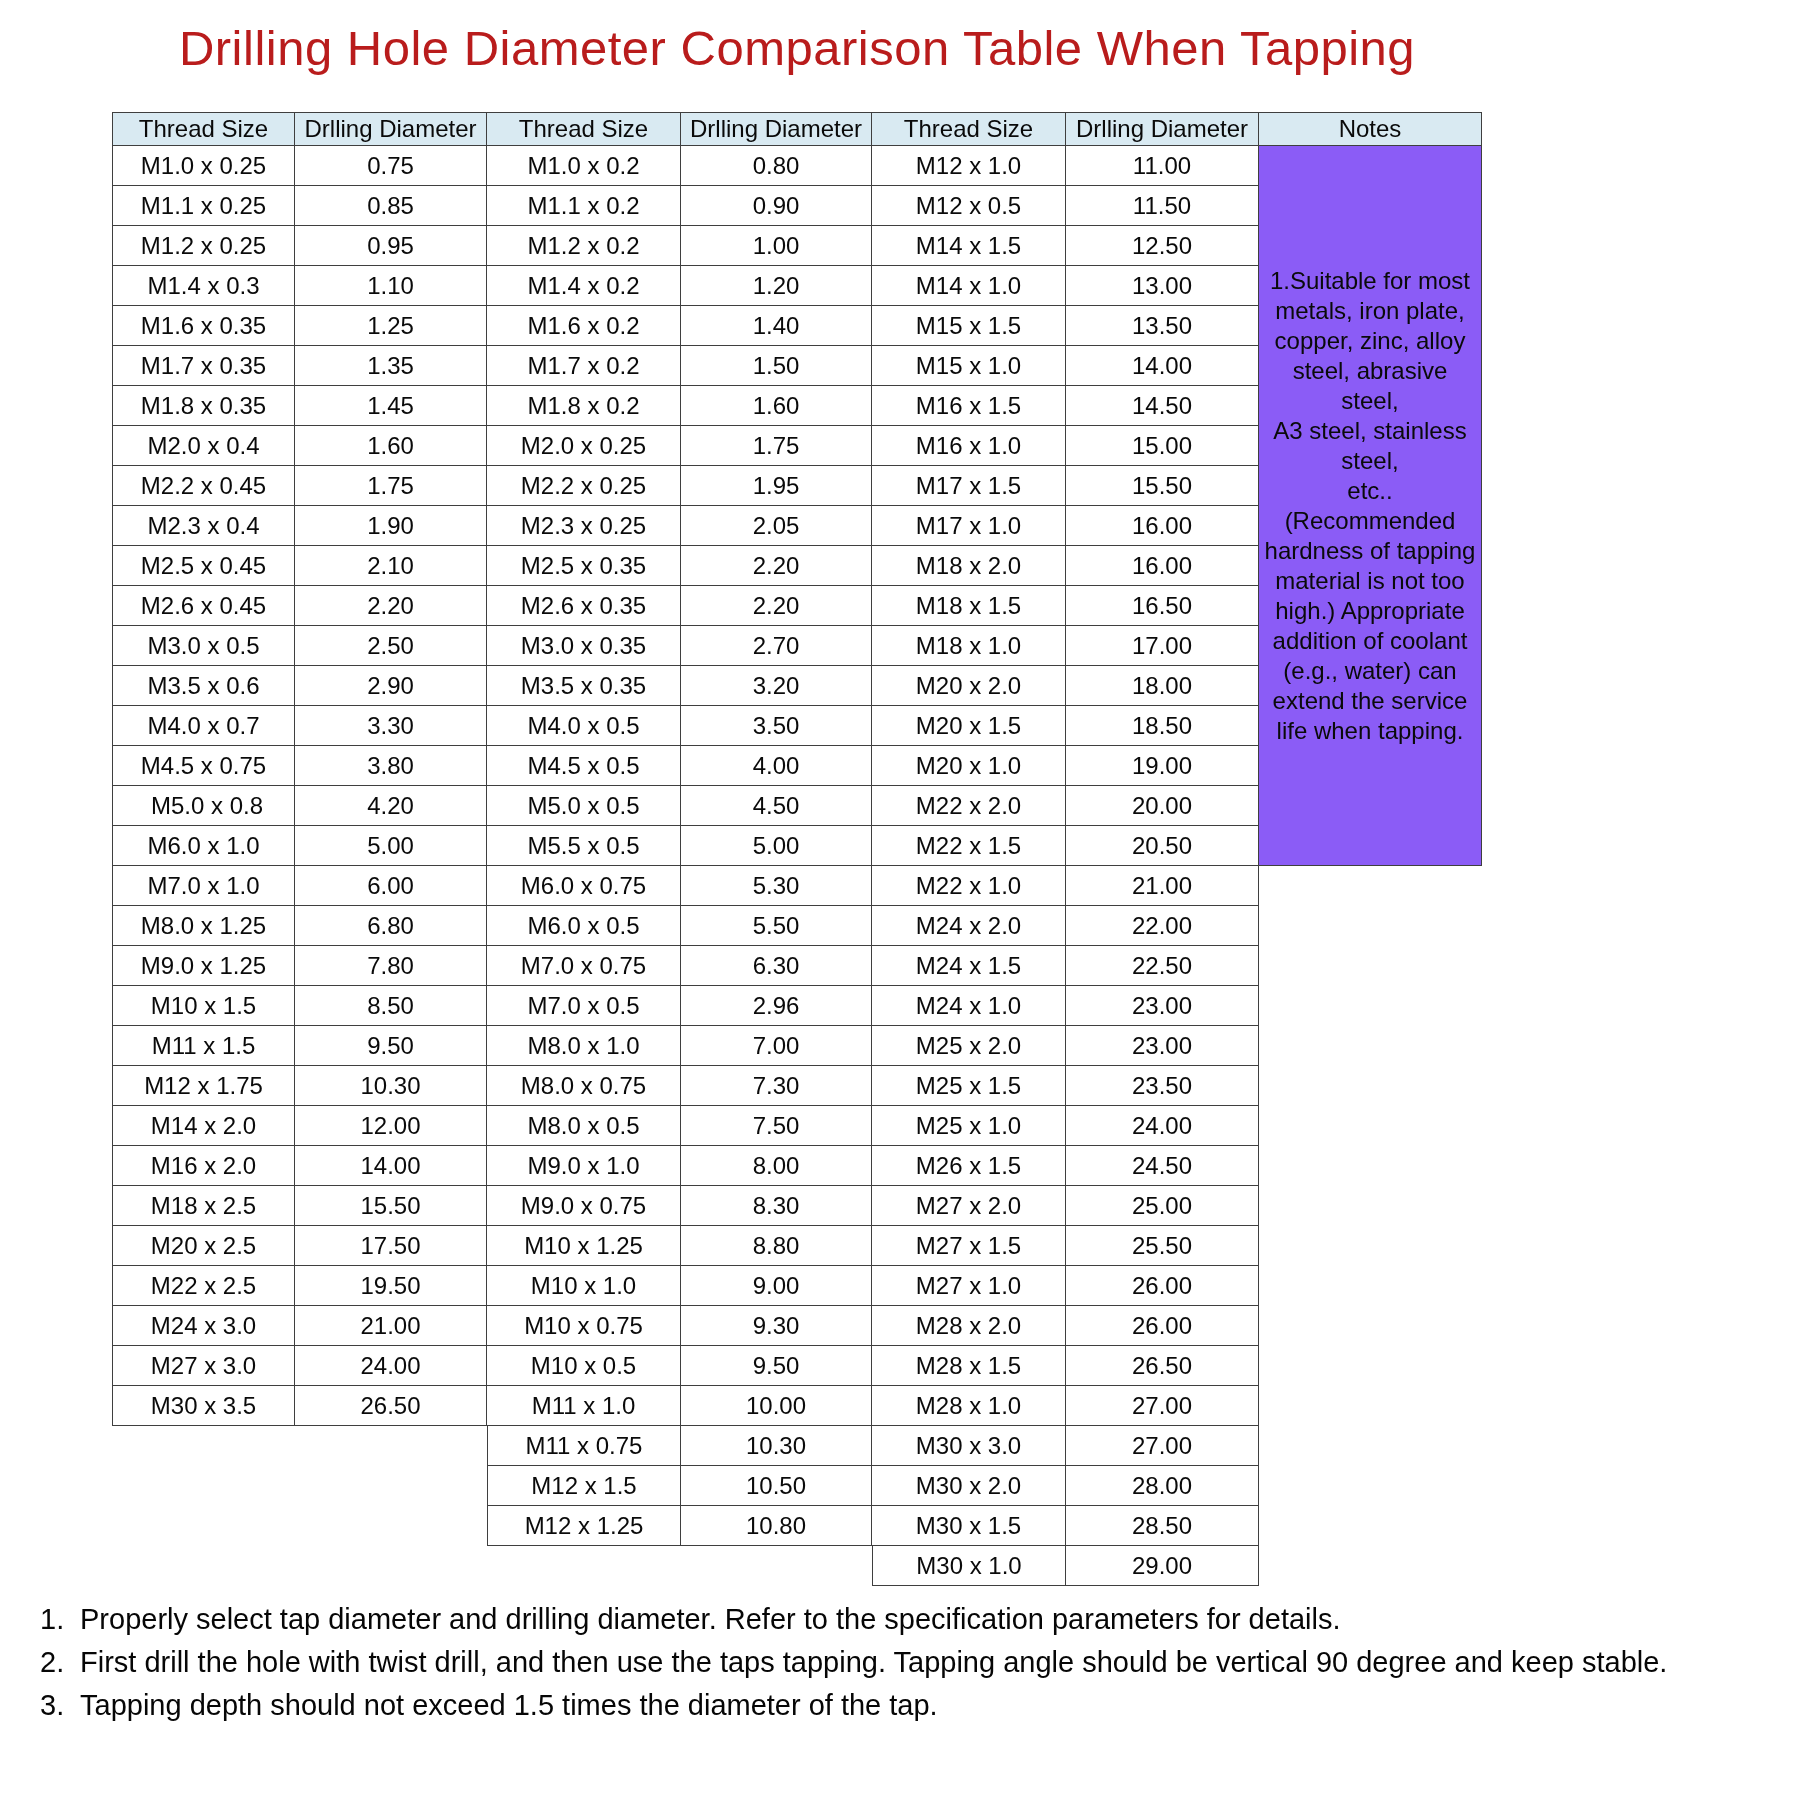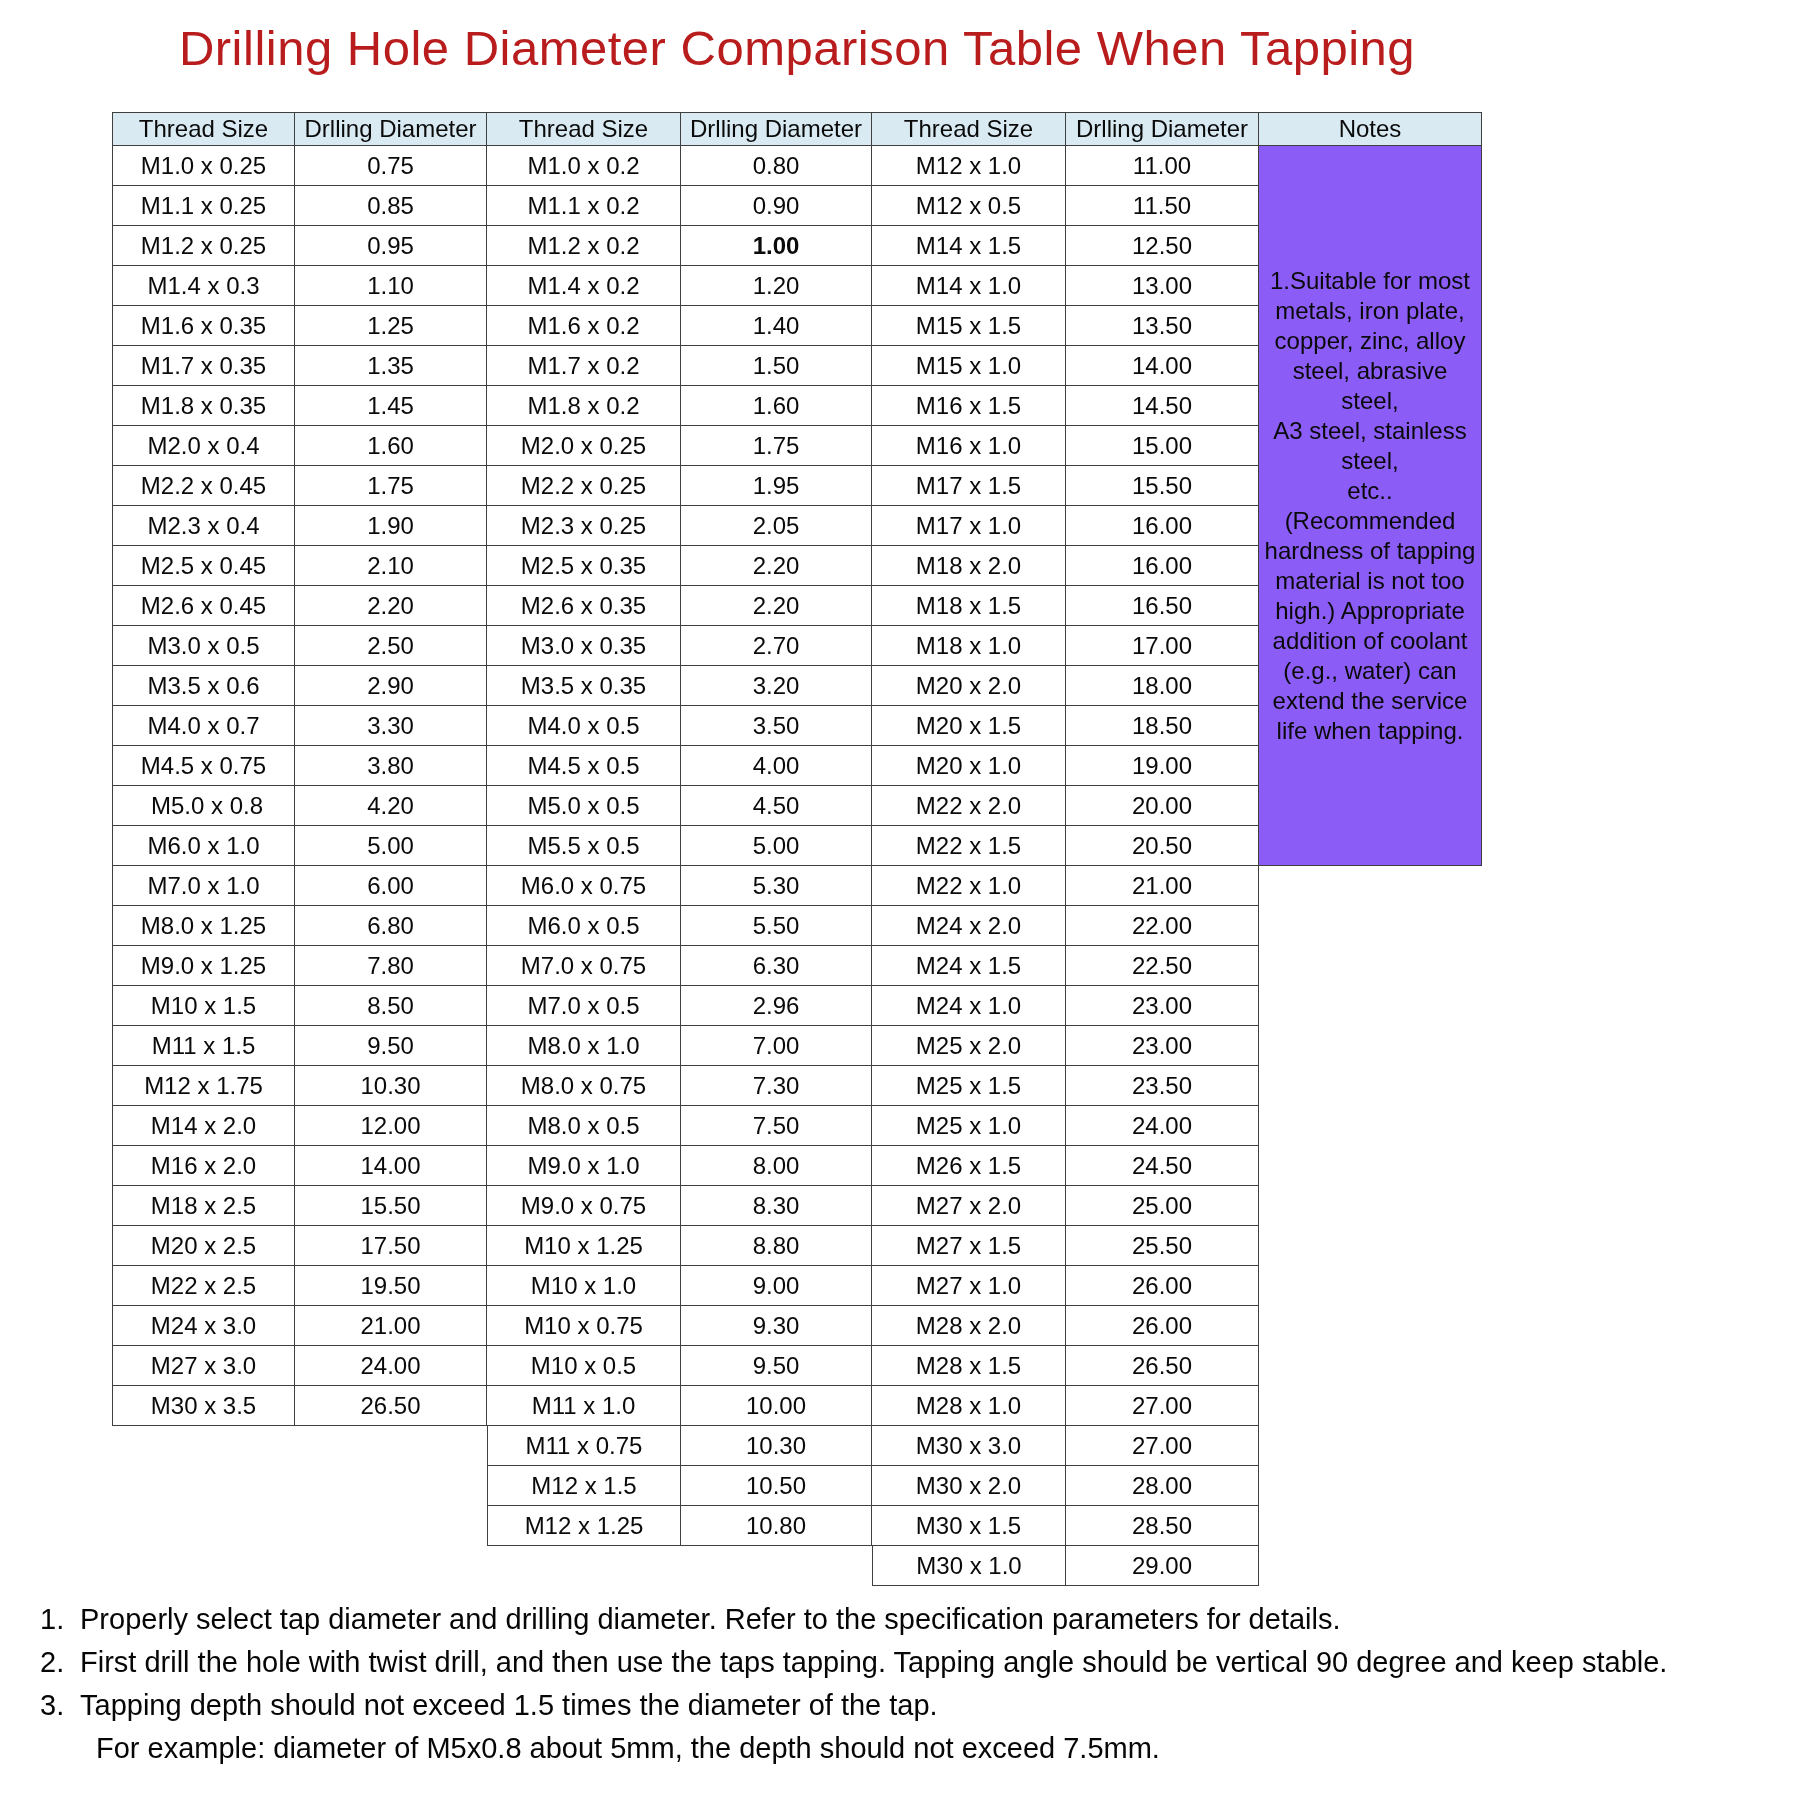--- a/index.html
+++ b/index.html
@@ -144,21 +144,21 @@
     <div class="cell" style="grid-area: 31 / 2;">21.00</div>
     <div class="cell bl" style="grid-area: 32 / 1;">M27 x 3.0</div>
     <div class="cell" style="grid-area: 32 / 2;">24.00</div>
     <div class="cell bl" style="grid-area: 33 / 1;">M30 x 3.5</div>
     <div class="cell" style="grid-area: 33 / 2;">26.50</div>
     <div class="cell" style="grid-area: 2 / 3;">M1.0 x 0.2</div>
     <div class="cell" style="grid-area: 2 / 4;">0.80</div>
     <div class="cell" style="grid-area: 3 / 3;">M1.1 x 0.2</div>
     <div class="cell" style="grid-area: 3 / 4;">0.90</div>
     <div class="cell" style="grid-area: 4 / 3;">M1.2 x 0.2</div>
-    <div class="cell" style="grid-area: 4 / 4; font-weight: bold;">1.00</div>
+    <div class="cell" style="grid-area: 4 / 4;">1.00</div>
     <div class="cell" style="grid-area: 5 / 3;">M1.4 x 0.2</div>
     <div class="cell" style="grid-area: 5 / 4;">1.20</div>
     <div class="cell" style="grid-area: 6 / 3;">M1.6 x 0.2</div>
     <div class="cell" style="grid-area: 6 / 4;">1.40</div>
     <div class="cell" style="grid-area: 7 / 3;">M1.7 x 0.2</div>
     <div class="cell" style="grid-area: 7 / 4;">1.50</div>
     <div class="cell" style="grid-area: 8 / 3;">M1.8 x 0.2</div>
     <div class="cell" style="grid-area: 8 / 4;">1.60</div>
     <div class="cell" style="grid-area: 9 / 3;">M2.0 x 0.25</div>
     <div class="cell" style="grid-area: 9 / 4;">1.75</div>
@@ -296,17 +296,13 @@
     <span class="ftext">Properly select tap diameter and drilling diameter. Refer to the specification parameters for details.</span>
   </div>
   <div class="fline">
     <span class="fmark">2.</span>
     <span class="ftext">First drill the hole with twist drill, and then use the taps tapping. Tapping angle should be vertical 90 degree and keep stable.</span>
   </div>
   <div class="fline">
     <span class="fmark">3.</span>
     <span class="ftext">Tapping depth should not exceed 1.5 times the diameter of the tap.</span>
   </div>
-  <div class="fline sub">
-    <span class="fmark"></span>
-    <span class="ftext">For example: diameter of M5x0.8 about 5mm, the depth should not exceed 7.5mm.</span>
-  </div>
 </div>
 
 </body></html>

